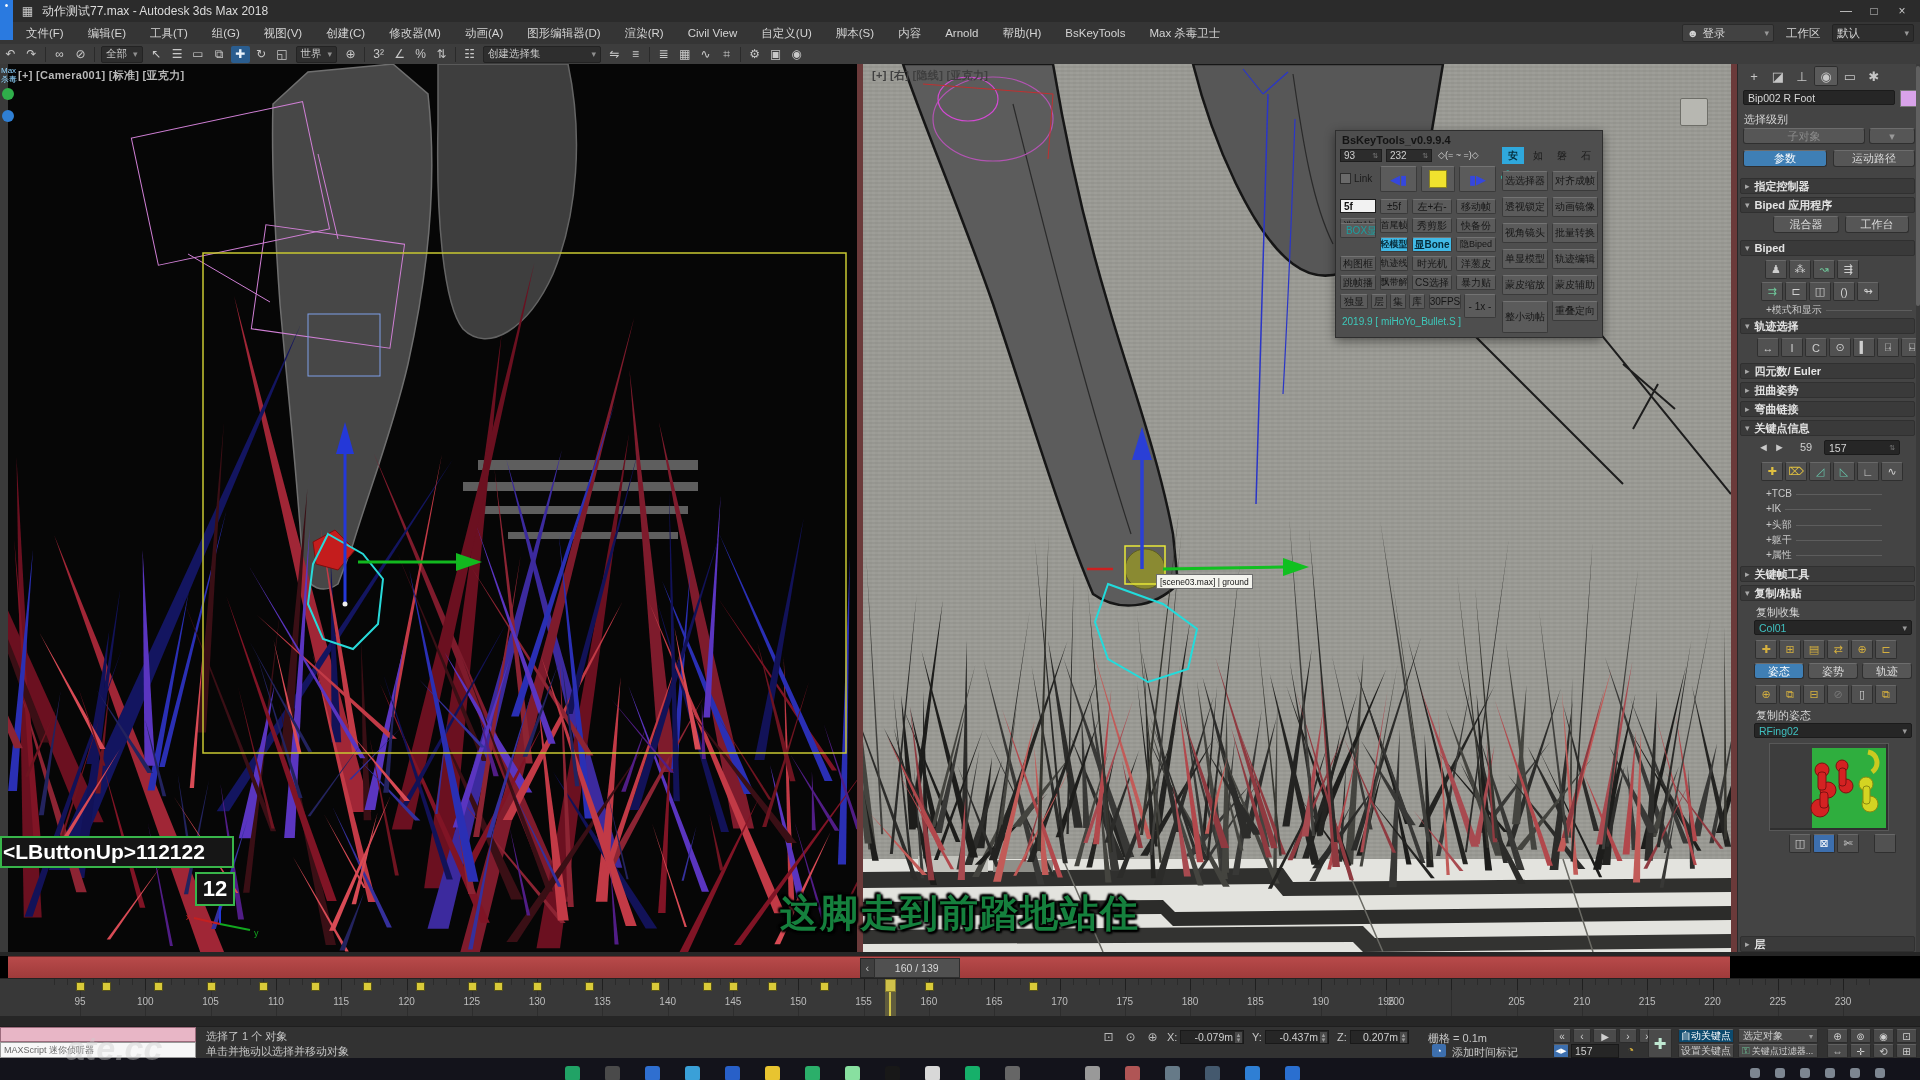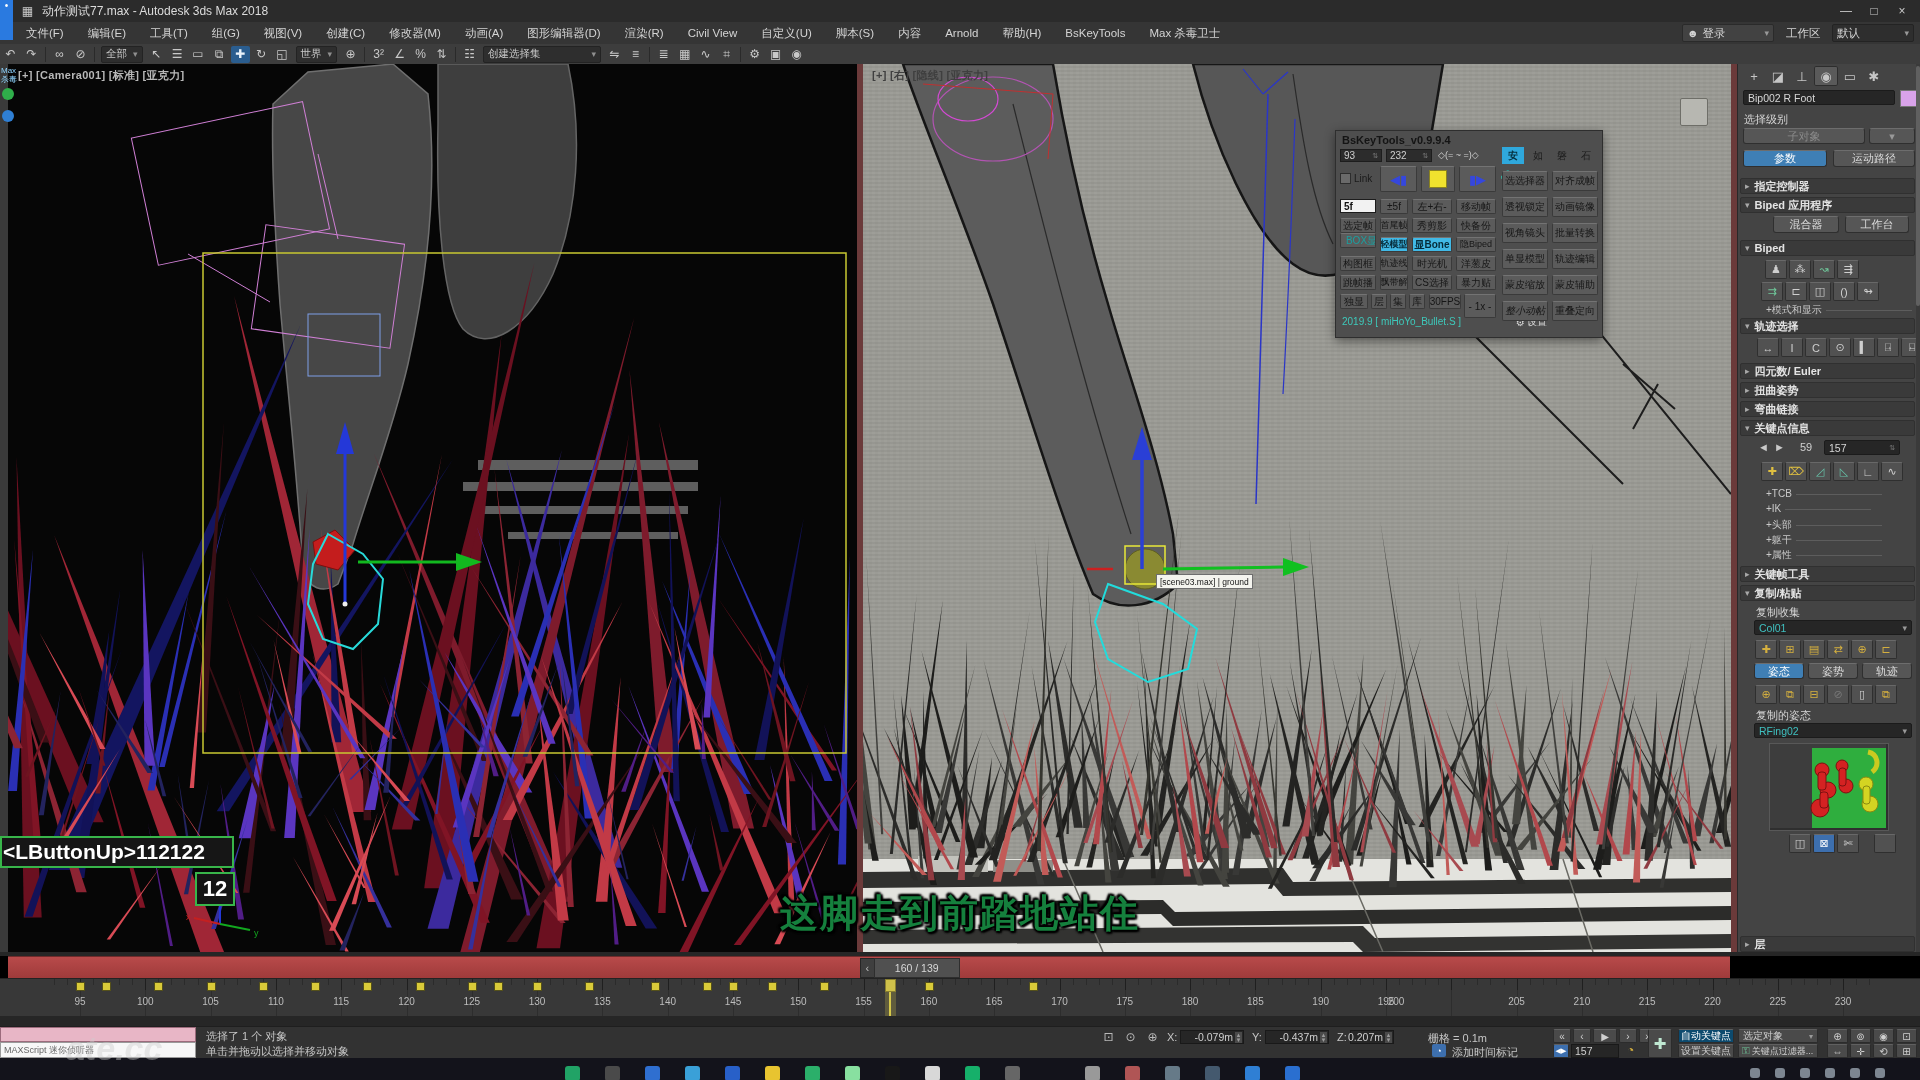--- a/index.html
+++ b/index.html
@@ -665,21 +665,21 @@
 
   <div class="bfield" style="left:4px;top:68px;width:36px;height:14px;background:#f2f2f2;color:#111;font-weight:bold;">5f</div>
   <div class="bbtn" style="left:44px;top:68px;width:28px;height:15px;">±5f</div>
   <div class="bbtn" style="left:76px;top:68px;width:40px;height:15px;">左+右-</div>
   <div class="bbtn" style="left:120px;top:68px;width:40px;height:15px;">移动帧</div>
 
   <div class="bbtn" style="left:4px;top:87px;width:36px;height:15px;">选定帧</div>
   <div class="bbtn" style="left:44px;top:87px;width:28px;height:15px;font-size:9px;">首尾帧</div>
   <div class="bbtn" style="left:76px;top:87px;width:40px;height:15px;">秀剪影</div>
   <div class="bbtn" style="left:120px;top:87px;width:40px;height:15px;">快备份</div>
-  <div class="bbtn" style="left:4px;top:102px;width:36px;height:15px;color:#1aa0a0;padding-left:7px;">BOX显</div>
+  <div class="bbtn" style="left:4px;top:92px;width:36px;height:15px;color:#1aa0a0;padding-left:7px;">BOX显</div>
   <div class="bbtn cy" style="left:44px;top:106px;width:28px;height:15px;font-size:9px;">轻模型</div>
   <div class="bbtn cy" style="left:76px;top:106px;width:40px;height:15px;">显Bone</div>
   <div class="bbtn" style="left:120px;top:106px;width:40px;height:15px;font-size:9px;">隐Biped</div>
   <div class="bbtn" style="left:4px;top:125px;width:36px;height:15px;">构图框</div>
   <div class="bbtn" style="left:44px;top:125px;width:28px;height:15px;font-size:9px;">轨迹线</div>
   <div class="bbtn" style="left:76px;top:125px;width:40px;height:15px;">时光机</div>
   <div class="bbtn" style="left:120px;top:125px;width:40px;height:15px;">洋葱皮</div>
   <div class="bbtn" style="left:4px;top:144px;width:36px;height:15px;">跳帧播</div>
   <div class="bbtn" style="left:44px;top:144px;width:28px;height:15px;font-size:9px;">飘带解</div>
   <div class="bbtn" style="left:76px;top:144px;width:40px;height:15px;">CS选择</div>
@@ -707,21 +707,21 @@
   <div class="bbtn" style="left:166px;top:40px;width:46px;height:20px;">选选择器</div>
   <div class="bbtn" style="left:216px;top:40px;width:46px;height:20px;">对齐成帧</div>
   <div class="bbtn" style="left:166px;top:66px;width:46px;height:20px;">透视锁定</div>
   <div class="bbtn" style="left:216px;top:66px;width:46px;height:20px;">动画镜像</div>
   <div class="bbtn" style="left:166px;top:92px;width:46px;height:20px;">视角镜头</div>
   <div class="bbtn" style="left:216px;top:92px;width:46px;height:20px;">批量转换</div>
   <div class="bbtn" style="left:166px;top:118px;width:46px;height:20px;">单显模型</div>
   <div class="bbtn" style="left:216px;top:118px;width:46px;height:20px;">轨迹编辑</div>
   <div class="bbtn" style="left:166px;top:144px;width:46px;height:20px;">蒙皮缩放</div>
   <div class="bbtn" style="left:216px;top:144px;width:46px;height:20px;">蒙皮辅助</div>
-  <div class="bbtn" style="left:166px;top:170px;width:46px;height:20px;font-style:italic;">整小动帖</div>
+  <div class="bbtn" style="left:166px;top:170px;width:46px;height:32px;">整小动帖</div>
   <div class="bbtn" style="left:216px;top:170px;width:46px;height:20px;">重叠定向</div>
 </div>
 
 <div id="cpanel" class="abs">
   <div class="r" style="margin:2px 4px;">
     <span class="cp-tab">+</span>
     <span class="cp-tab">◪</span>
     <span class="cp-tab">⊥</span>
     <span class="cp-tab on">◉</span>
     <span class="cp-tab">▭</span>
@@ -1132,21 +1132,21 @@
   <div class="sfield" style="left:1180px;top:3px;width:64px;">
       <span>-0.079m</span>
       <span class="spn">▲<br>▼</span>
     </div>
   <span class="abs" style="left:1252px;top:4px;">Y:</span>
   <div class="sfield" style="left:1265px;top:3px;width:64px;">
       <span>-0.437m</span>
       <span class="spn">▲<br>▼</span>
     </div>
   <span class="abs" style="left:1337px;top:4px;">Z:</span>
-  <div class="sfield" style="left:1350px;top:3px;width:44px;">
+  <div class="sfield" style="left:1350px;top:3px;width:59px;">
       <span>0.207m</span>
       <span class="spn">▲<br>▼</span>
     </div>
   <span class="abs" style="left:1428px;top:4px;">栅格 = 0.1m</span>
   <span class="sic" style="left:1432px;top:17px;background:#3d6fae;border-radius:2px;color:#fff;width:14px;height:13px;font-size:9px;">◔</span>
   <span class="abs" style="left:1452px;top:18px;">添加时间标记</span>
 
   <div class="pbtn" style="left:1553px;top:2px;width:18px;">«</div>
   <div class="pbtn" style="left:1573px;top:2px;width:18px;">‹</div>
   <div class="pbtn" style="left:1593px;top:2px;width:24px;">▶</div>

